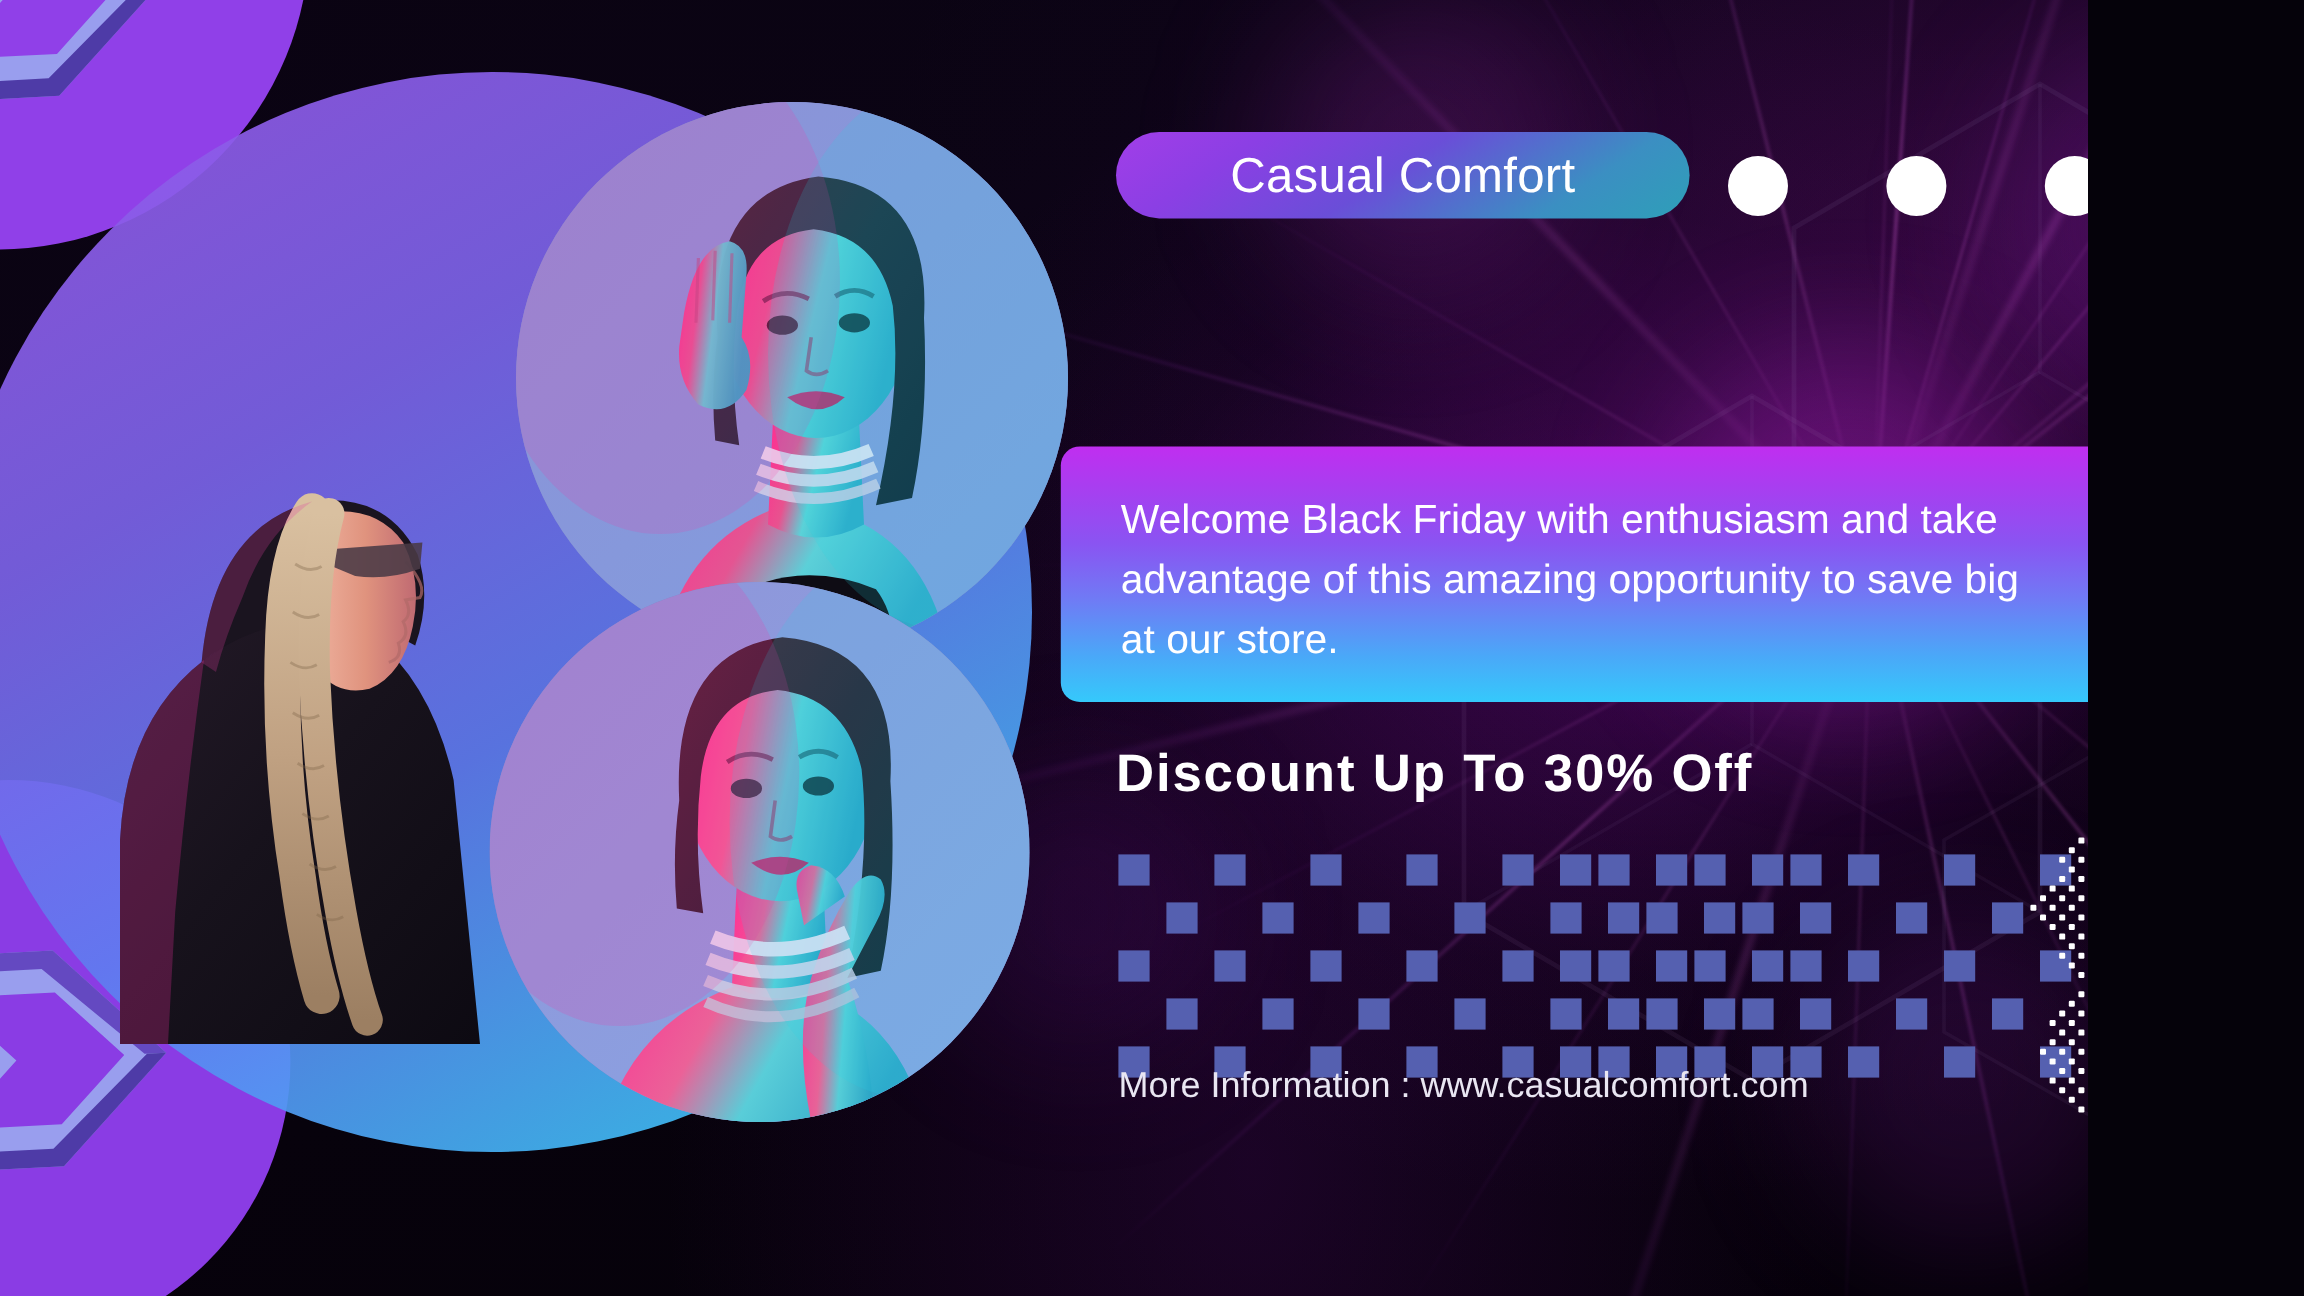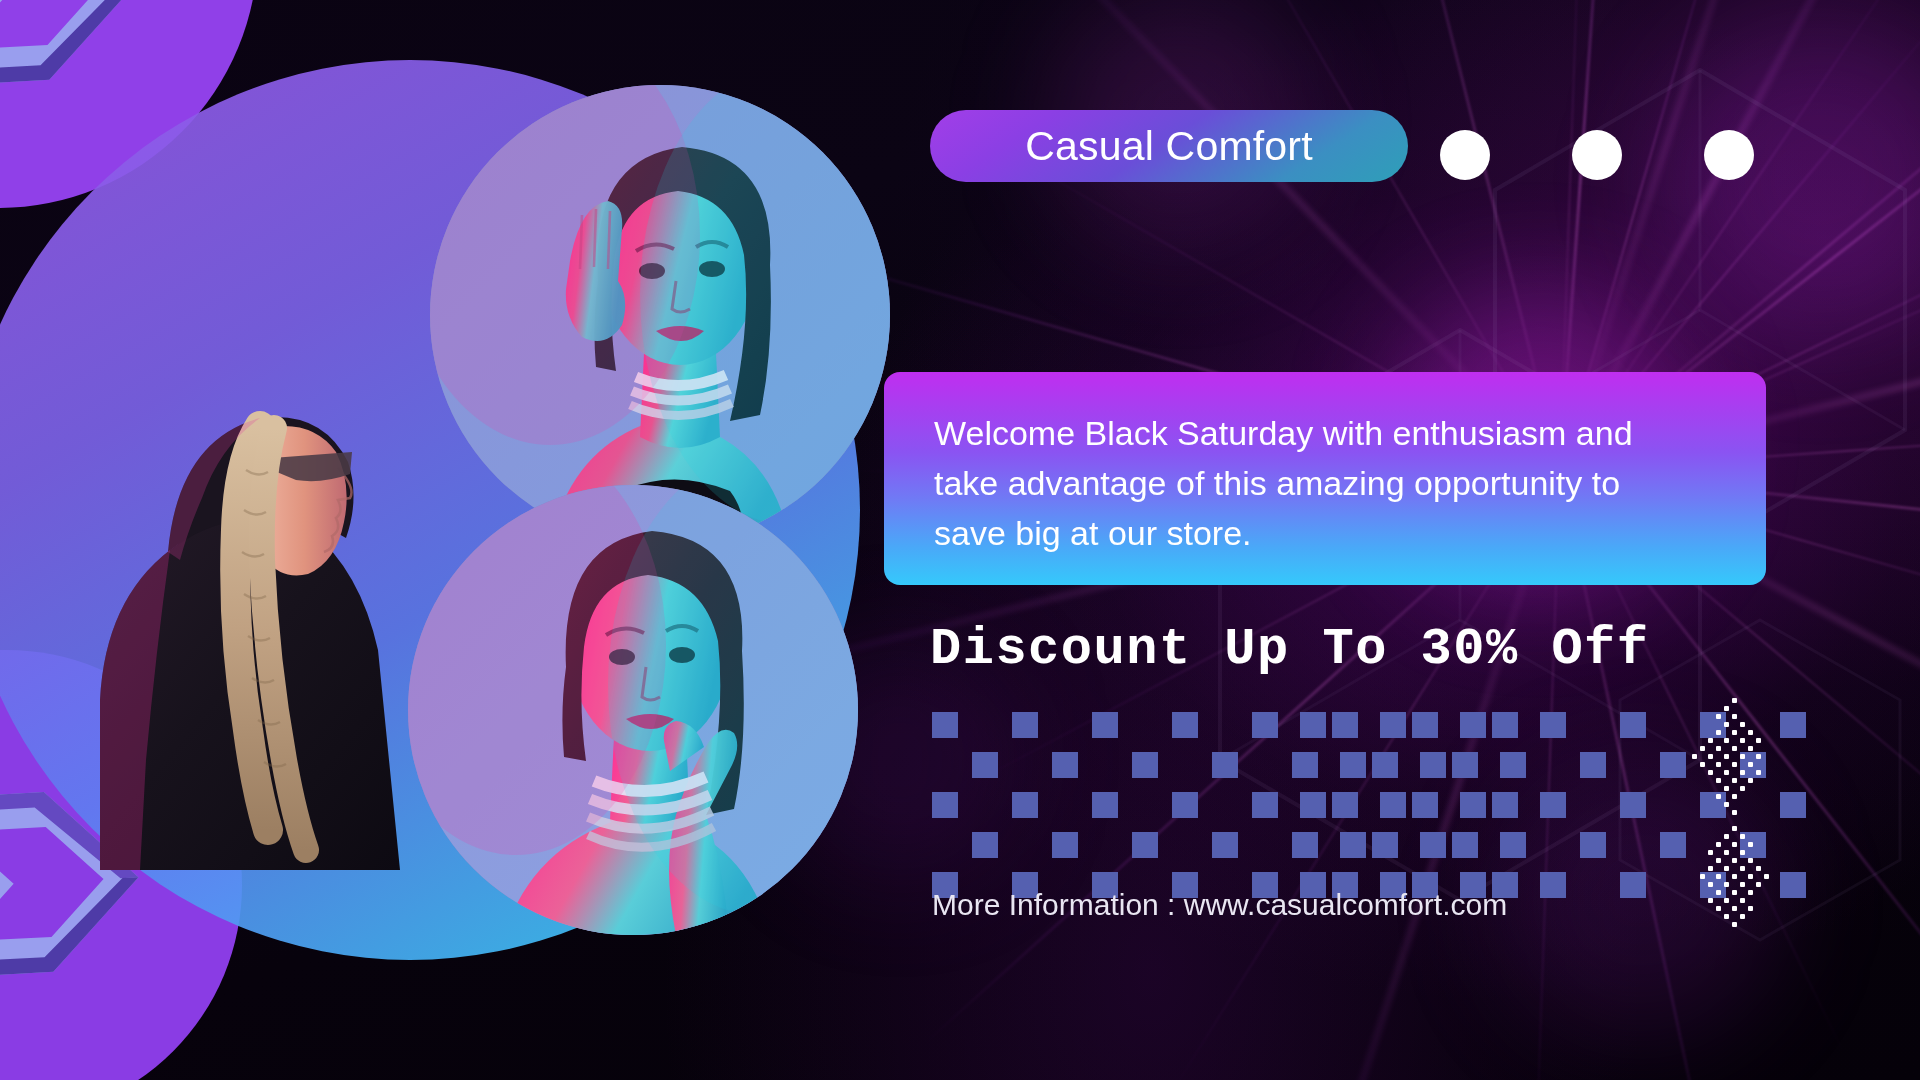--- a/index.html
+++ b/index.html
@@ -5,21 +5,21 @@
 <style>
   * { margin:0; padding:0; box-sizing:border-box; }
   html,body { width:1920px; height:1080px; overflow:hidden; }
   body {
     font-family:"Liberation Sans", sans-serif;
     background:#05020a;
     position:relative;
   }
   #stage {
     position:absolute; left:0; top:0;
-    width:1920px; height:1080px;
+    width:1740px; height:1080px;
     overflow:hidden;
     background:#404040;
   }
 
   
   .bg-base {
     position:absolute; inset:0;
     background:
       radial-gradient(ellipse 900px 700px at 78% 46%, rgba(120,10,150,0.42) 0%, rgba(60,5,80,0.18) 45%, rgba(0,0,0,0) 72%),
       radial-gradient(ellipse 1200px 900px at 95% 22%, rgba(150,20,170,0.30) 0%, rgba(40,0,60,0.12) 50%, rgba(0,0,0,0) 78%),
@@ -116,26 +116,25 @@
     width:760px;
     color:#ffffff;
     font-size:34px;
     line-height:50px;
     font-weight:400;
   }
 
   .discount {
     position:absolute;
     left:930px; top:620px;
-    font-size:52px;
+    font-size:44px;
     font-weight:bold;
     color:#ffffff;
     letter-spacing:1.5px;
     white-space:nowrap;
-    font-family:Liberation Mono, monospace;
   }
 
   .checkboard { position:absolute; }
   .ck-row { display:flex; }
   .ck-cell { width:26px; height:26px; margin-right:14px; margin-bottom:14px; }
   .ck-on { background:#5560b0; }
   .ck-off { background:transparent; }
 
   .halftone { position:absolute; }
   .ht-row { display:flex; }
@@ -394,21 +393,21 @@
   </div>
 
   <div class="dots">
     <div class="dot"></div>
     <div class="dot"></div>
     <div class="dot"></div>
   </div>
 
 
   <div class="descbox">
-    <p>Welcome Black Saturday with enthusiasm and take advantage of this amazing opportunity to save big at our store.</p>
+    <p>Welcome Black Friday with enthusiasm and take advantage of this amazing opportunity to save big at our store.</p>
   </div>
 
   <div class="discount">Discount Up To 30% Off</div>
 
   <div class="checkboard" id="ck1" style="left:932px; top:712px;">
       <div class="ck-row">
         <div class="ck-cell ck-on" style="background: rgb(85, 96, 176);"></div>
         <div class="ck-cell ck-off"></div>
         <div class="ck-cell ck-on" style="background: rgb(85, 96, 176);"></div>
         <div class="ck-cell ck-off"></div>

